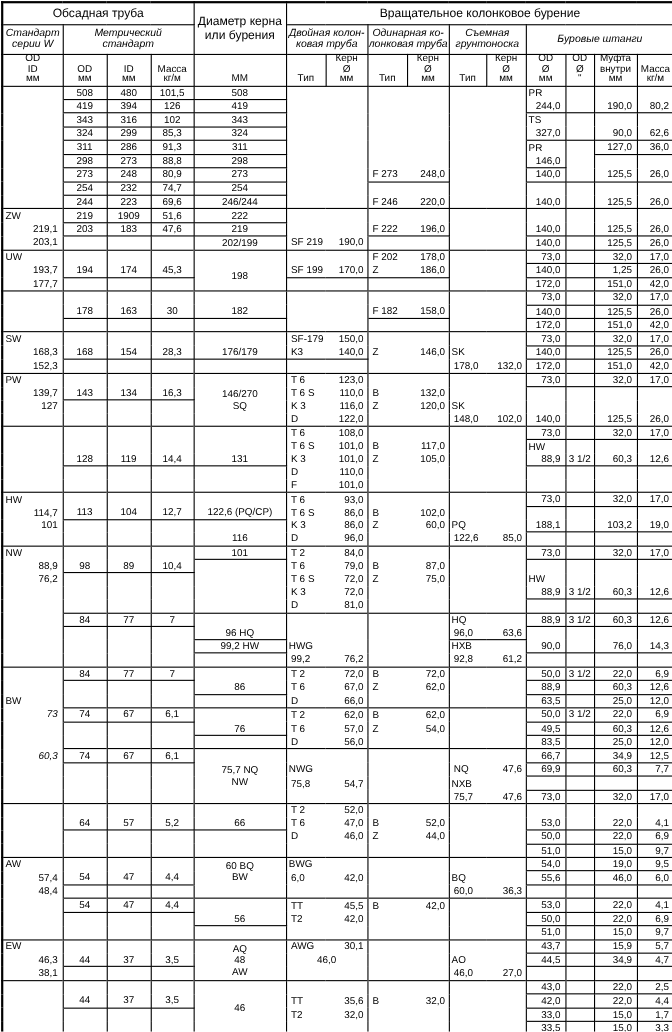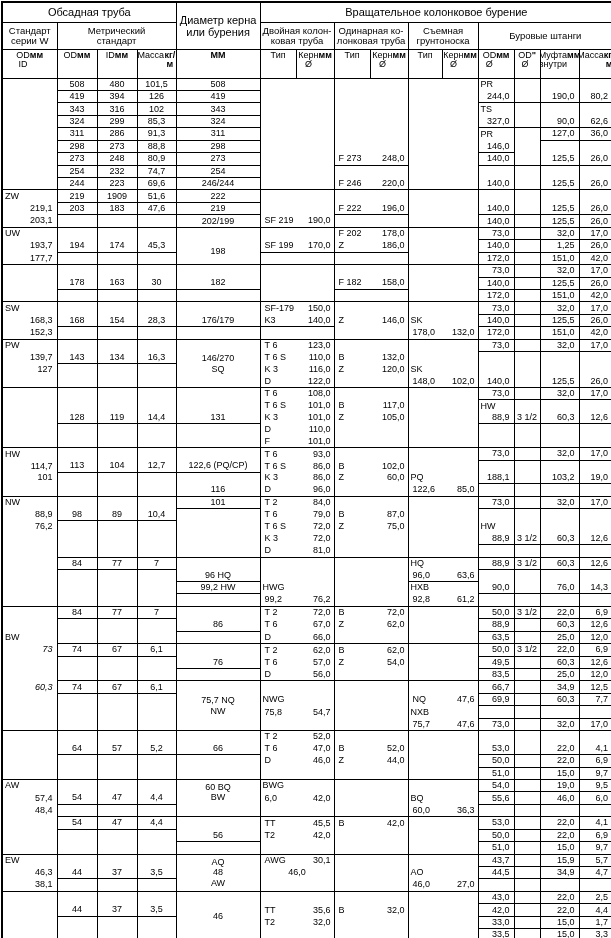--- a/index.html
+++ b/index.html
@@ -3,25 +3,25 @@
 <meta charset="utf-8">
 <style>
   html,body{margin:0;padding:0;background:#fff;}
   .page{width:611px;height:938px;background:#fff;overflow:hidden;
         font-family:"Liberation Sans",sans-serif;color:#000;}
   table{border-collapse:collapse;table-layout:fixed;width:609px;border:2px solid #000;margin:1px 0 0 1px;}
   th,td{border-left:1px solid #000;border-right:1px solid #000;padding:0;overflow:hidden;
         font-weight:normal;vertical-align:middle;}
   thead th{border-top:1px solid #000;border-bottom:1px solid #000;white-space:pre-line;text-align:center;}
   tr.r1{height:20px}  tr.r1 th{font-size:11px;line-height:12px;}
-  tr.r2{height:27px}  tr.r2 th{font-size:9.5px;line-height:10px;}
+  tr.r2{height:27px}  tr.r2 th{font-size:9.5px;line-height:10px;font-style:italic;}
   tr.r3{height:28px}  tr.r3 th{font-size:9px;line-height:9.5px;}
-  .h3{display:flex;flex-direction:row;justify-content:center;height:26px;padding:1px 0;}
+  .h3{display:flex;flex-direction:column;justify-content:flex-end;height:26px;padding:1px 0;}
   .h3 .hmain{white-space:pre-line;}
-  .h3 .hunit{white-space:pre-line;font-weight:bold;}
+  .h3 .hunit{white-space:pre-line;}
   tbody tr{height:11.45px;}
   tbody td{font-size:9px;line-height:11px;height:11.45px;}
   td.al{text-align:left;padding-left:2px;}
   td.ac{text-align:center;}
   td.ar{text-align:right;padding-right:4px;}
   td.bb{border-bottom:1px solid #000;}
   tr.sec1 td{border-top:1px solid #000;}
   tr.sec2 td{border-top:1px solid #000;}
   tr.sec2 td.nt{border-top:none;font-style:italic;}
   td.pair .pt{float:left;padding-left:2px;}

